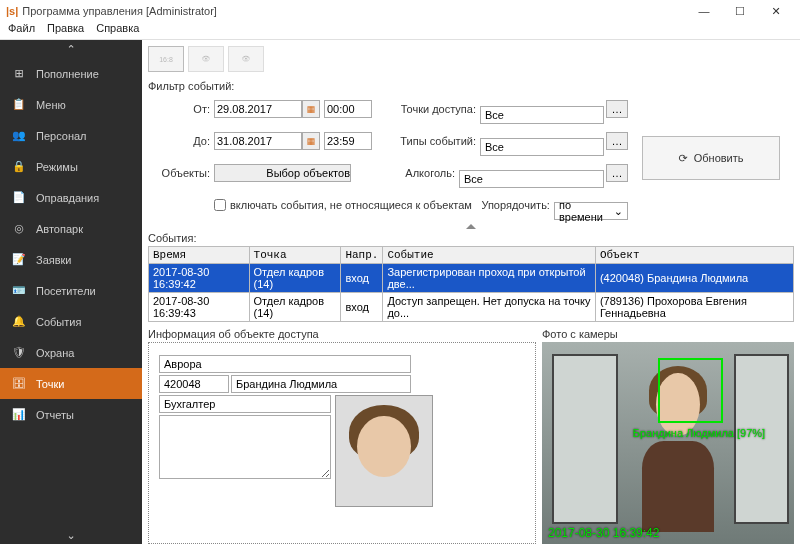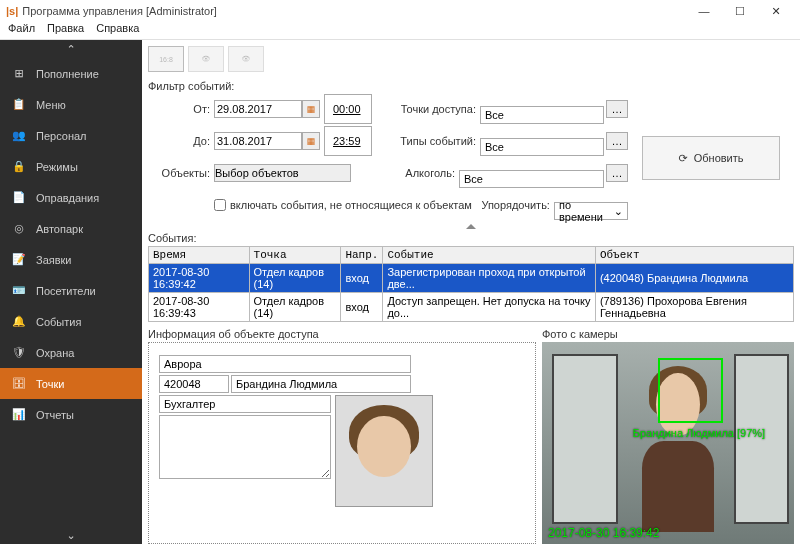--- a/index.html
+++ b/index.html
@@ -21,26 +21,26 @@
 .thumb { width: 36px; height: 26px; border: 1px solid #ddd; background: #f4f4f4; display: flex; align-items: center; justify-content: center; color: #bbb; font-size: 7px; }
 .thumb.sel { border: 1px solid #bbb; }
 .section-label { font-size: 11px; color: #333; margin: 2px 0; }
 .filters { display: flex; }
 .filters-left { width: 480px; }
 .filters-right { flex: 1; display: flex; align-items: center; justify-content: center; }
 .frow { display: flex; align-items: center; margin-bottom: 2px; }
 .frow .lbl { width: 62px; text-align: right; margin-right: 4px; color: #333; }
 .date-input { width: 88px; height: 18px; border: 1px solid #aaa; background: #fff; padding: 0 2px; }
 .cal-btn { width: 18px; height: 18px; border: 1px solid #aaa; background: #eee; display: inline-flex; align-items: center; justify-content: center; margin: 0 4px 0 0; color:#d46a1a; font-size:9px;}
-.time-input { width: 48px; height: 30px; border: 1px solid #aaa; background: #fff; padding: 0 8px; text-decoration: underline; }
+.time-input { width: 48px; height: 18px; border: 1px solid #aaa; background: #fff; padding: 0 2px; }
 .spacer { width: 26px; }
 .rlbl { width: 78px; text-align: right; margin-right: 4px; color: #333; }
 .combo { flex: 1; height: 18px; border: 1px solid #aaa; background: #fff; padding: 0 4px; display: flex; align-items: center; justify-content: space-between; margin-top: 12px; }
 .ellipsis-btn { width: 22px; height: 18px; border: 1px solid #aaa; background: #eee; margin-left: 2px; display:flex;align-items:center;justify-content:center;}
-.objects-btn { flex: 1; height: 18px; border: 1px solid #aaa; background: #eee; text-align: left; }
+.objects-btn { flex: 1; height: 18px; border: 1px solid #aaa; background: #eee; text-align: right; }
 .chk { display: flex; align-items: center; gap: 4px; margin-left: 66px; color:#333; }
 .chk input { width: 12px; height: 12px; }
 .refresh-btn { width: 138px; height: 44px; border: 1px solid #bbb; background: #f5f5f5; display: flex; align-items: center; justify-content: center; gap: 6px; color: #333; }
 .divider { height: 8px; display: flex; align-items: center; justify-content: center; }
 .divider .triangle { width: 0; height: 0; border-left: 5px solid transparent; border-right: 5px solid transparent; border-bottom: 5px solid #888; }
 table.events { width: 100%; border-collapse: collapse; border: 1px solid #bbb; }
 table.events th { background: #f0f0f0; border: 1px solid #bbb; padding: 2px 4px; text-align: left; font-weight: normal; font-family: Liberation Mono, monospace; }
 table.events td { border: 1px solid #bbb; padding: 2px 4px; }
 tr.selected td { background: #1a57c7; color: #fff; }
 .bottom { display: flex; gap: 6px; margin-top: 4px; }

